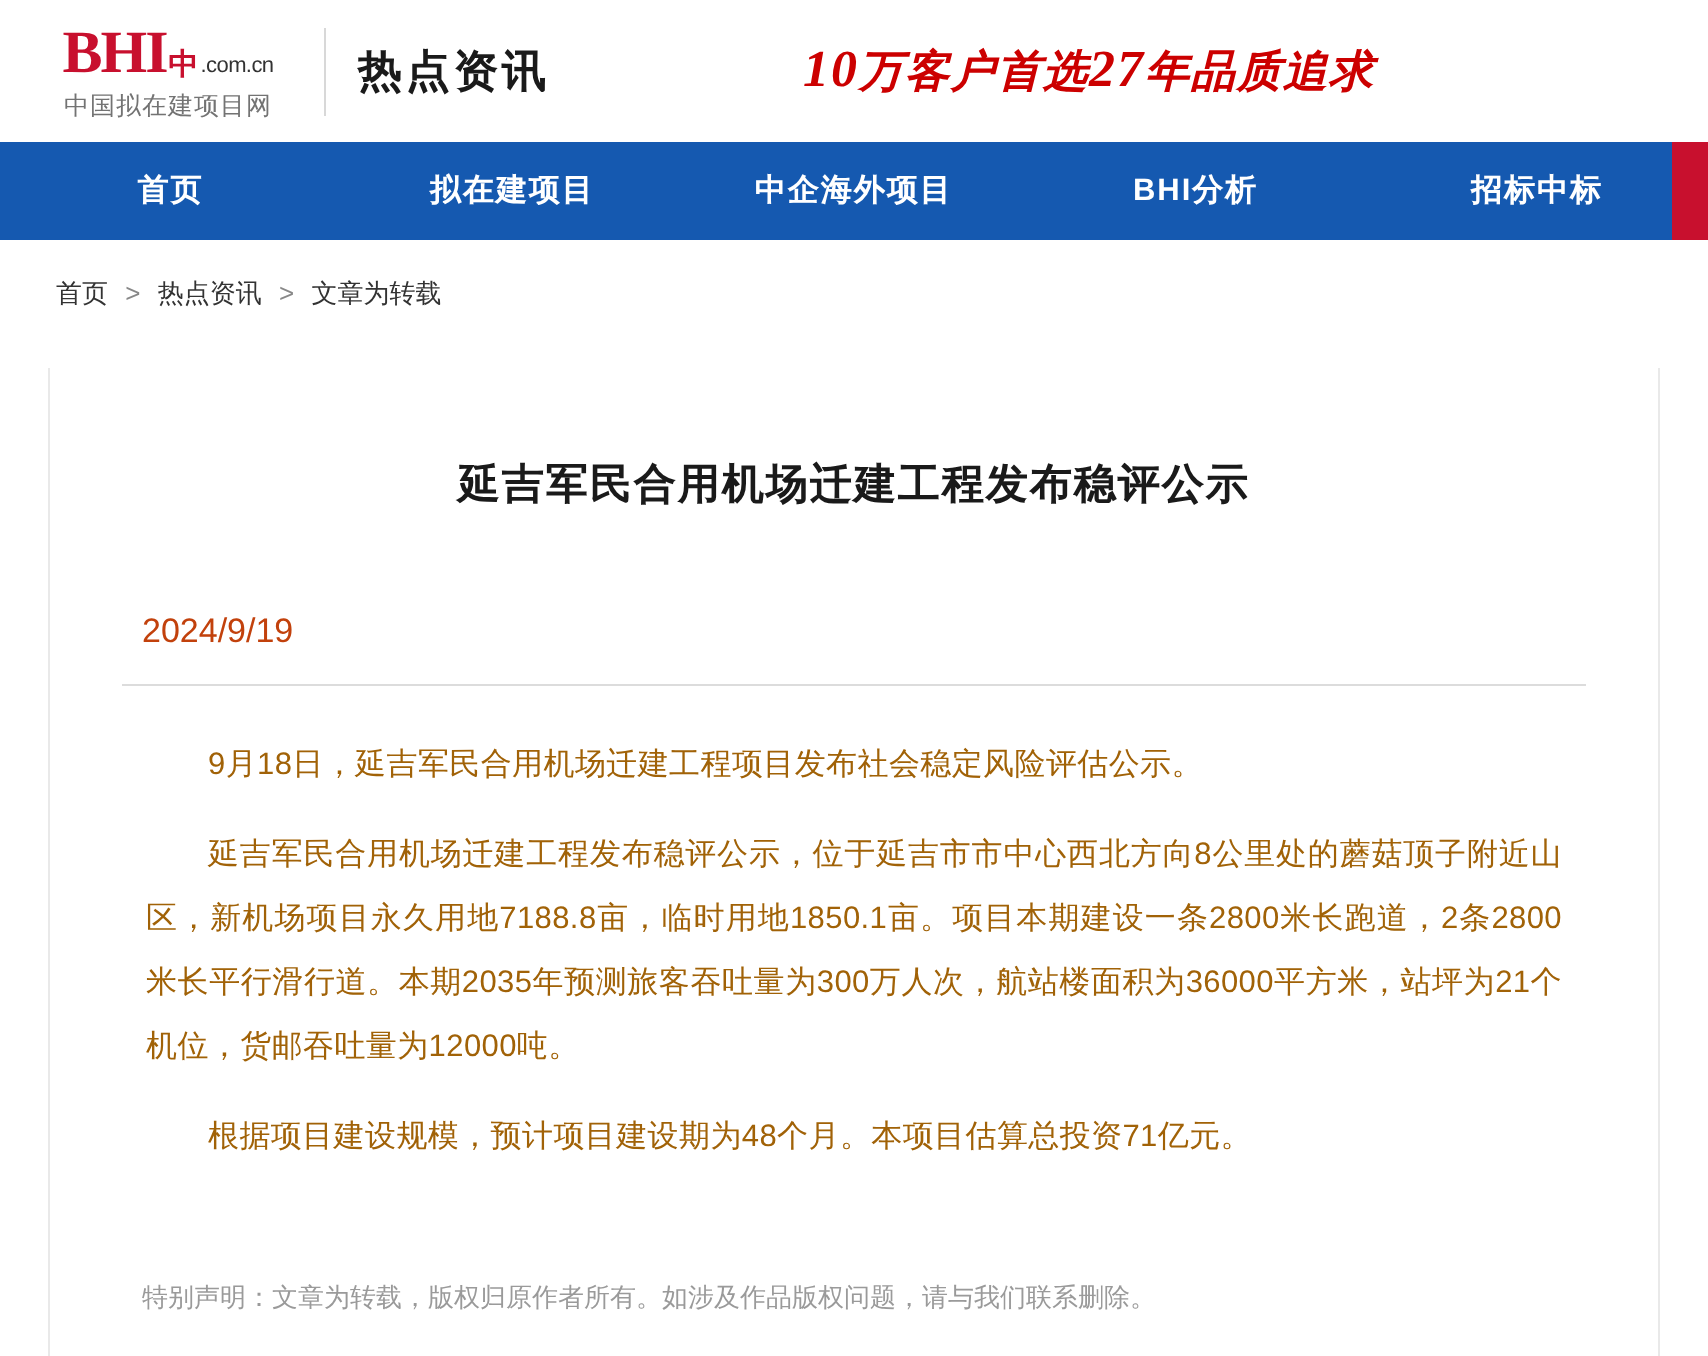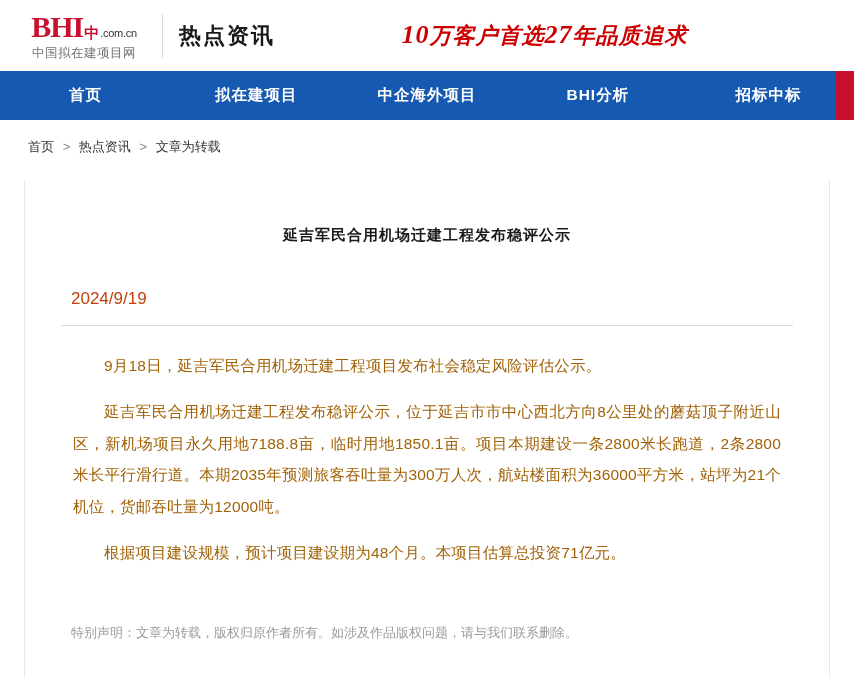--- a/index.html
+++ b/index.html
@@ -145,21 +145,21 @@
     margin: 0 24px;
     background: #ffffff;
     border: 1px solid #e9e9e9;
     border-top: none;
     min-height: 510px;
     padding: 0 46px;
     box-shadow: 0 0 0 transparent;
   }
   .article-title {
     text-align: center;
-    font-size: 15px;
+    font-size: 21px;
     font-weight: bold;
     color: #1a1a1a;
     letter-spacing: 1px;
     padding: 44px 0 0 0;
     line-height: 1.4;
   }
   .article-date {
     text-align: left;
     font-size: 17px;
     color: #c2410c;

